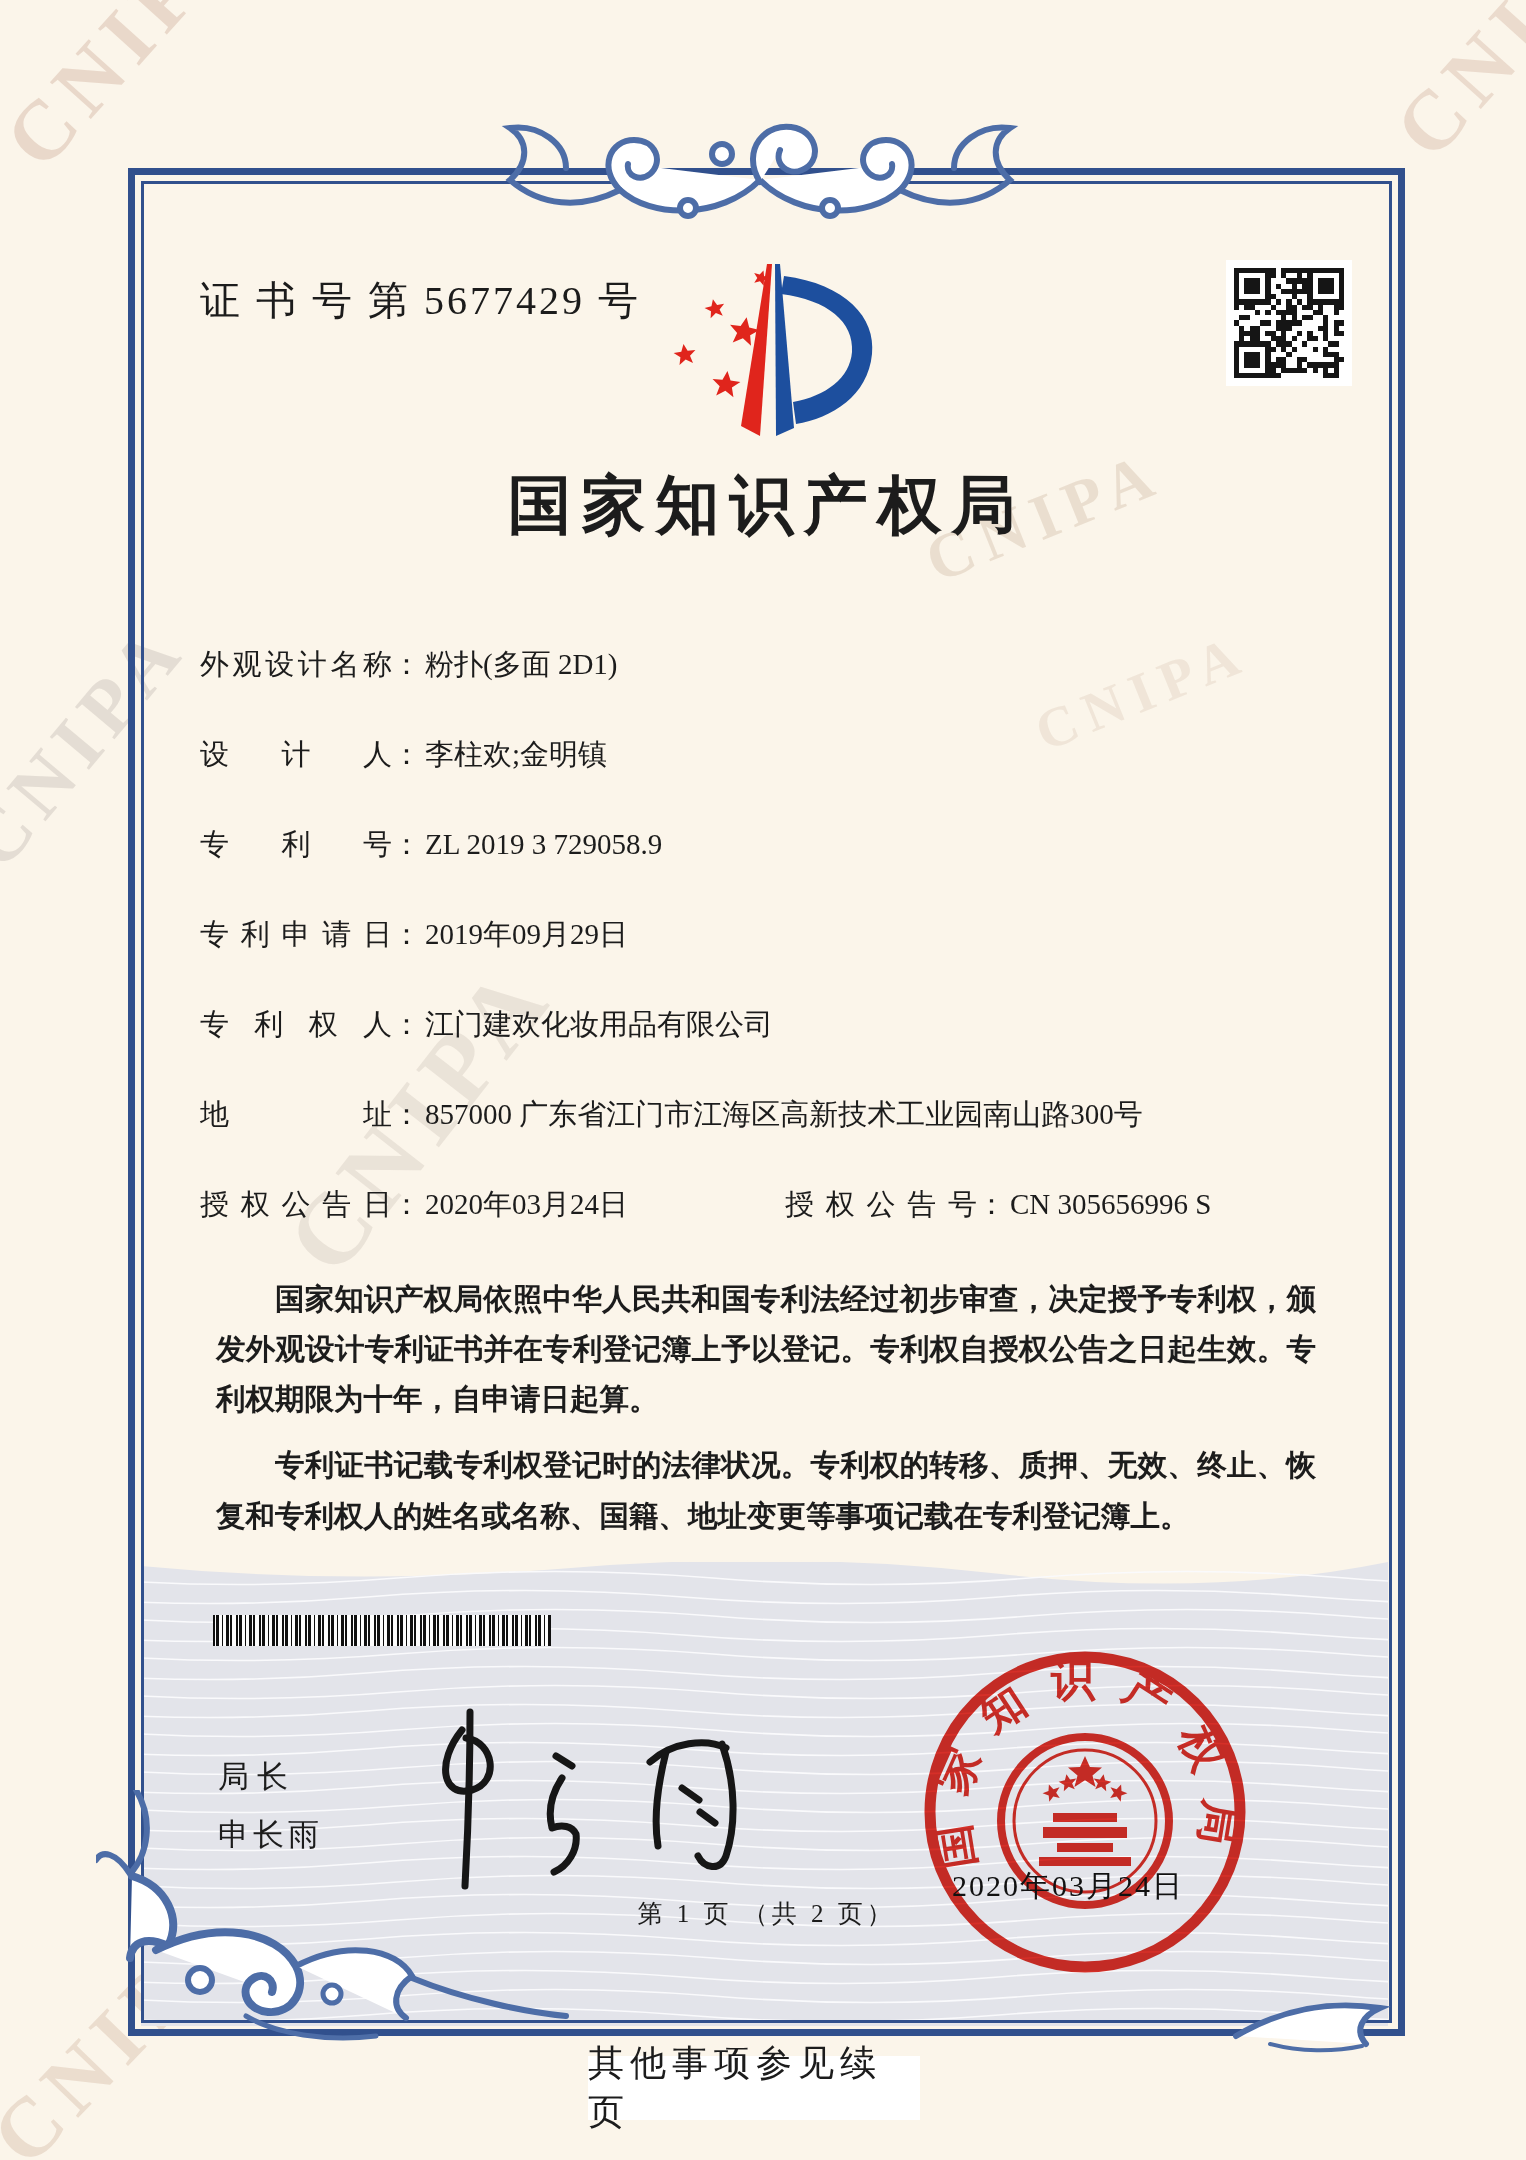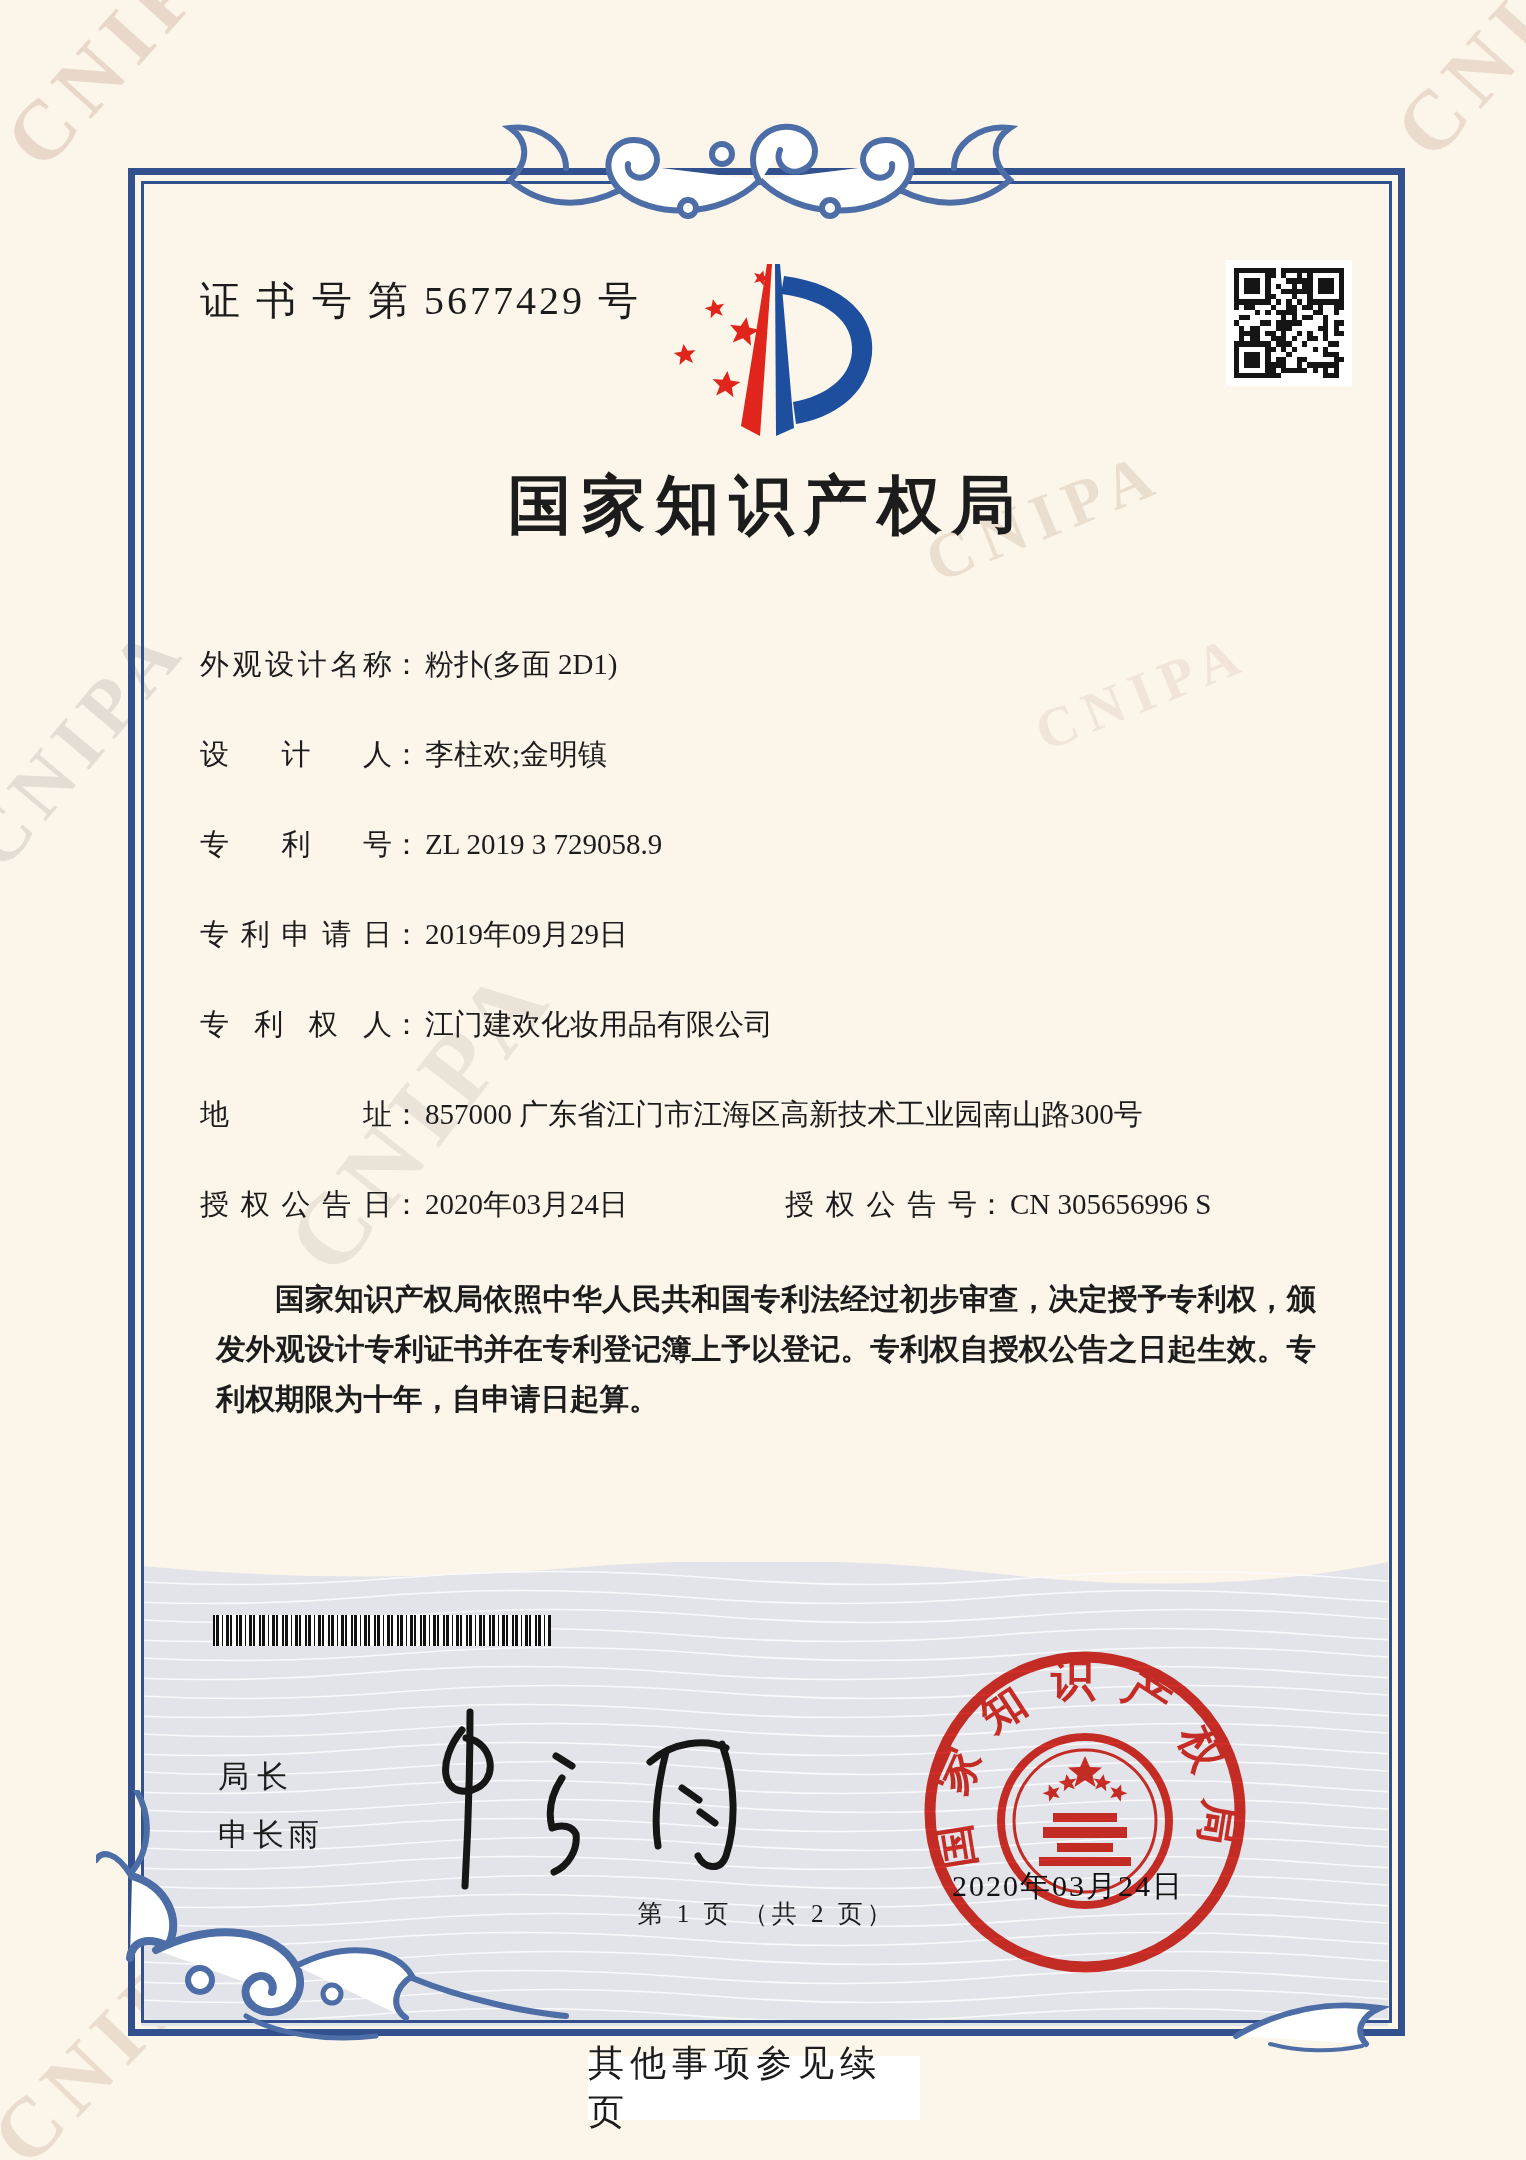--- a/index.html
+++ b/index.html
@@ -660,20 +660,21 @@
           <span>权</span>
           <span>公</span>
           <span>告</span>
           <span>号</span>
         </span><span class="colon">：</span><span>CN 305656996 S</span>
     </span>
   </div>
 
   <div class="paras">
     <p>国家知识产权局依照中华人民共和国专利法经过初步审查，决定授予专利权，颁发外观设计专利证书并在专利登记簿上予以登记。专利权自授权公告之日起生效。专利权期限为十年，自申请日起算。</p>
+    <p>专利证书记载专利权登记时的法律状况。专利权的转移、质押、无效、终止、恢复和专利权人的姓名或名称、国籍、地址变更等事项记载在专利登记簿上。</p>
   </div>
 
   <div class="barcode"></div>
 
   <div class="director-title">局长</div>
   <div class="director-name">申长雨</div>
 
   <svg class="signature" width="380" height="212" viewBox="0 0 380 212">
     <g fill="none" stroke="#161616" stroke-width="7" stroke-linecap="round" stroke-linejoin="round">
       <path d="M62,30 C36,62 42,98 72,90 C100,82 94,42 66,38"></path>

